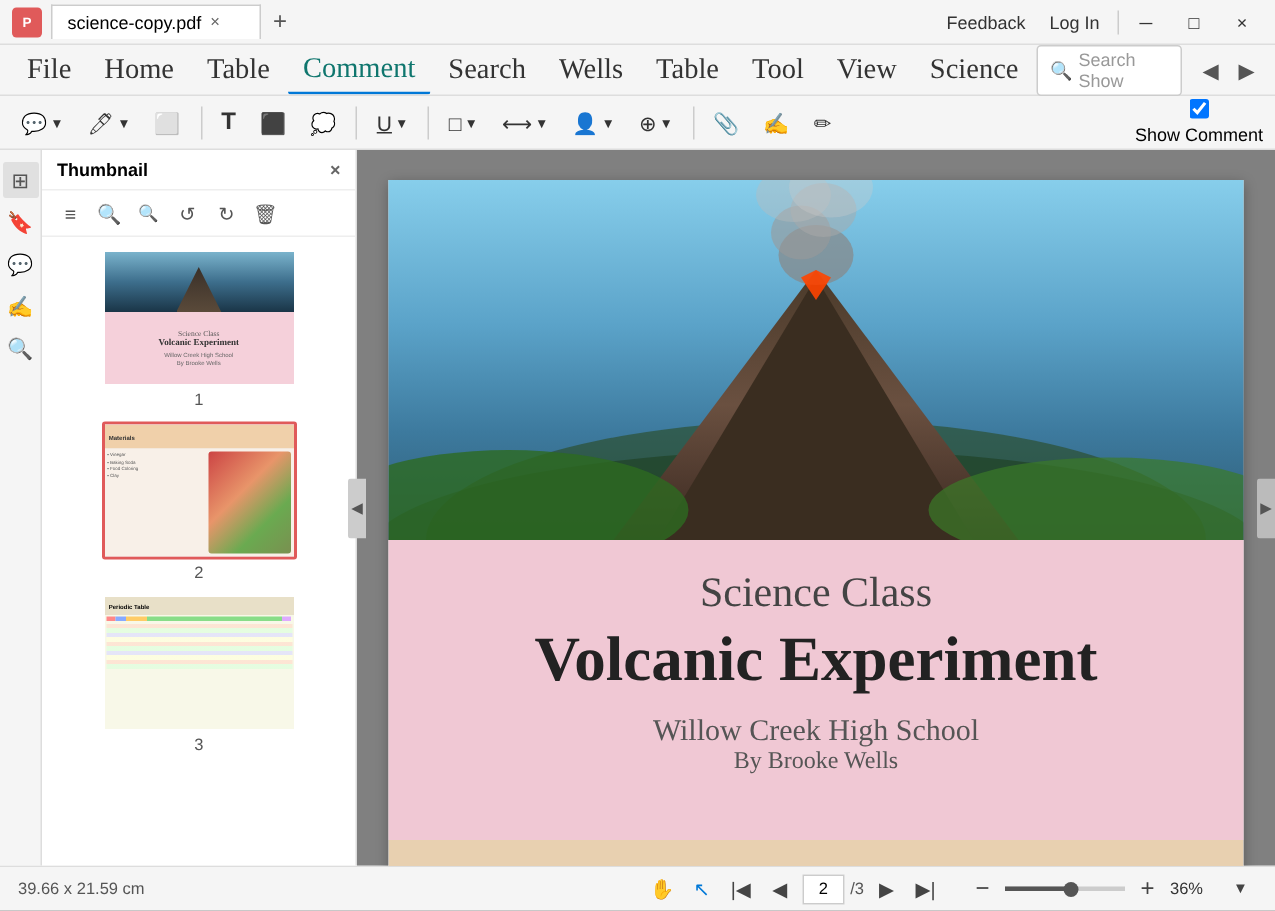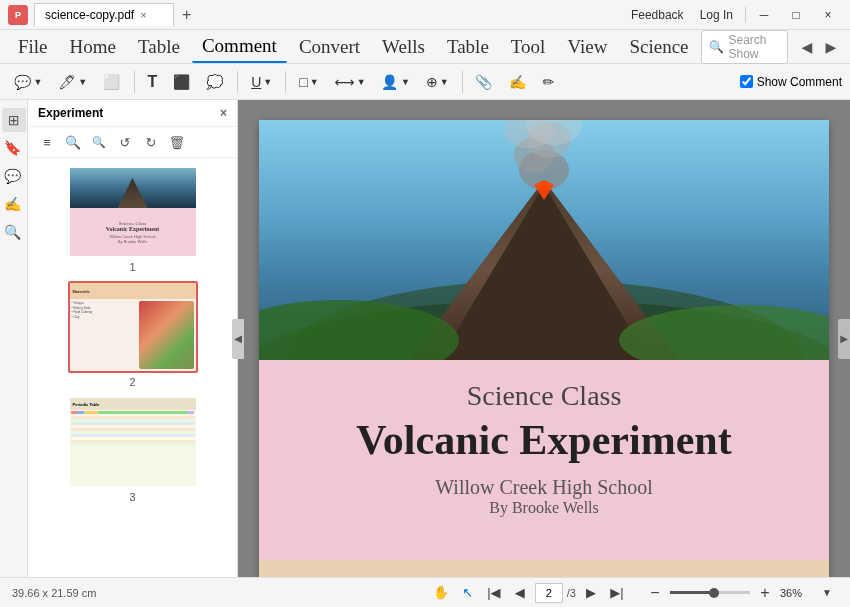--- a/index.html
+++ b/index.html
@@ -12,31 +12,31 @@
     #titlebar .new-tab { padding: 4px 8px; color: #555; cursor: pointer; font-size: 16px; line-height: 1; }
     .titlebar-spacer { flex: 1; }
     .titlebar-controls { display: flex; gap: 4px; align-items: center; }
     .titlebar-controls .ctrl-btn { width: 28px; height: 22px; display: flex; align-items: center; justify-content: center; cursor: pointer; font-size: 12px; color: #333; }
     .feedback-btn, .login-btn { font-size: 12px; color: #333; padding: 2px 8px; cursor: pointer; }
     .title-sep { width: 1px; height: 16px; background: #ccc; margin: 0 4px; }
 
     
     #menubar { display: flex; align-items: center; background: #f5f5f5; height: 34px; padding: 0 8px; border-bottom: 1px solid #ddd; gap: 2px; }
     .menu-item { padding: 4px 10px; font-size: 19px; cursor: pointer; color: #333; border-radius: 2px; font-family: Liberation Serif, serif; }
-    .menu-item.active { color: #000000; border-bottom: 2px solid #0078d7; }
+    .menu-item.active { color: #0f766e; border-bottom: 2px solid #0078d7; }
     .search-tools { display: flex; align-items: center; border: 1px solid #ccc; border-radius: 3px; padding: 2px 8px; background: white; font-size: 12px; color: #999; gap: 4px; margin-left: auto; }
     .nav-arrows { display: flex; gap: 2px; }
     .nav-arrow { width: 22px; height: 22px; display: flex; align-items: center; justify-content: center; cursor: pointer; font-size: 14px; color: #555; }
 
     
     #toolbar { display: flex; align-items: center; background: #f5f5f5; height: 36px; padding: 0 8px; border-bottom: 1px solid #ddd; gap: 4px; }
     .tb-btn { display: flex; align-items: center; gap: 2px; padding: 3px 6px; cursor: pointer; border-radius: 2px; color: #333; font-size: 11px; height: 28px; }
     .tb-btn .icon { font-size: 14px; }
     .tb-sep { width: 1px; height: 22px; background: #ccc; margin: 0 3px; }
-    .show-comment-cb { display: flex; align-items: center; gap: 4px; font-size: 12px; margin-left: auto; }
+    .show-comment-cb { display: flex; align-items: center; gap: 4px; font-size: 12px; margin-left: auto; flex-direction: column; }
     .show-comment-cb input { width: 13px; height: 13px; }
 
     
     #main { display: flex; height: calc(607px - 30px - 34px - 36px - 30px); }
 
     
     #left-icons { width: 28px; background: #f5f5f5; border-right: 1px solid #ddd; display: flex; flex-direction: column; align-items: center; padding: 8px 0; gap: 4px; }
     .left-icon { width: 24px; height: 24px; display: flex; align-items: center; justify-content: center; cursor: pointer; color: #555; font-size: 14px; border-radius: 2px; }
     .left-icon:hover, .left-icon.active { background: #e0e0e0; }
 
@@ -101,21 +101,21 @@
     <div class="ctrl-btn">□</div>
     <div class="ctrl-btn ctrl-close">×</div>
   </div>
 </div>
 
 <div id="menubar">
   <span class="menu-item">File</span>
   <span class="menu-item">Home</span>
   <span class="menu-item">Table</span>
   <span class="menu-item active">Comment</span>
-  <span class="menu-item">Convert</span>
+  <span class="menu-item">Search</span>
   <span class="menu-item">Wells</span>
   <span class="menu-item">Table</span>
   <span class="menu-item">Tool</span>
   <span class="menu-item">View</span>
   <span class="menu-item">Science</span>
   <div class="search-tools">
     <span>🔍</span>
     <span>Search Show</span>
   </div>
   <div class="nav-arrows" style="margin-left:6px;">
@@ -190,21 +190,21 @@
   <div id="left-icons">
     <div class="left-icon active">⊞</div>
     <div class="left-icon">🔖</div>
     <div class="left-icon">💬</div>
     <div class="left-icon">✍</div>
     <div class="left-icon">🔍</div>
   </div>
 
   <div id="thumbnail-panel">
     <div id="thumbnail-header">
-      <span>Experiment</span>
+      <span>Thumbnail</span>
       <span style="cursor:pointer;color:#666;">×</span>
     </div>
     <div id="thumbnail-toolbar">
       <div class="th-btn">≡</div>
       <div class="th-btn">🔍</div>
       <div class="th-btn" style="font-size:11px;">🔍</div>
       <div class="th-btn">↺</div>
       <div class="th-btn">↻</div>
       <div class="th-btn">🗑</div>
     </div>

